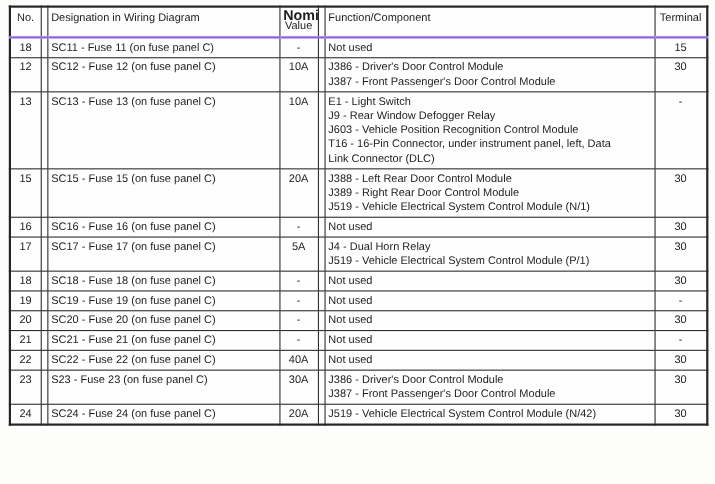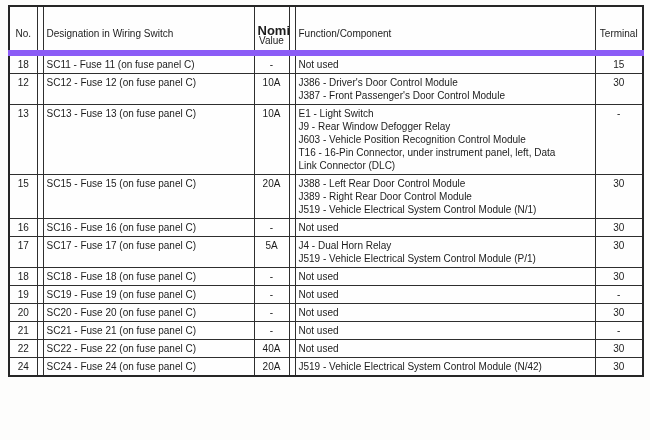--- a/index.html
+++ b/index.html
@@ -34,24 +34,24 @@
     border: 1px solid #2e2e2e;
     font-size: 10px;
     line-height: 13px;
     font-weight: normal;
     color: #1c1c1c;
     padding: 2px 3px;
     vertical-align: top;
     overflow: hidden;
   }
   .fuse-table thead th {
-    border-bottom: 6px solid #8b5cf6;
+    border-bottom: 2px solid #8b5cf6;
     height: 21px;
     vertical-align: top;
-    padding-top: 20px;
+    padding-top: 3px;
   }
   .c-no, .c-nom, .c-term {
     text-align: center;
   }
   .c-desig, .c-func {
     text-align: left;
     padding-left: 5px;
   }
   .c-func {
     white-space: pre-line;
@@ -84,21 +84,21 @@
       <col style="width:211px">
       <col style="width:35px">
       <col style="width:6px">
       <col style="width:300px">
       <col style="width:48px">
     </colgroup>
     <thead>
       <tr>
         <th class="c-no">No.</th>
         <th class="gap"></th>
-        <th class="c-desig">Designation in Wiring Switch</th>
+        <th class="c-desig">Designation in Wiring Diagram</th>
         <th class="c-nom">
           <span class="nom-top">Nominal</span>
           <span class="nom-bottom">Value</span>
         </th>
         <th class="gap"></th>
         <th class="c-func">Function/Component</th>
         <th class="c-term">Terminal</th>
       </tr>
     </thead>
     <tbody>
@@ -203,20 +203,30 @@
       <tr>
         <td class="c-no">22</td>
         <td class="gap"></td>
         <td class="c-desig">SC22 - Fuse 22 (on fuse panel C)</td>
         <td class="c-nom">40A</td>
         <td class="gap"></td>
         <td class="c-func">Not used</td>
         <td class="c-term">30</td>
       </tr>
       <tr>
+        <td class="c-no">23</td>
+        <td class="gap"></td>
+        <td class="c-desig">S23 - Fuse 23 (on fuse panel C)</td>
+        <td class="c-nom">30A</td>
+        <td class="gap"></td>
+        <td class="c-func">J386 - Driver's Door Control Module
+J387 - Front Passenger's Door Control Module</td>
+        <td class="c-term">30</td>
+      </tr>
+      <tr>
         <td class="c-no">24</td>
         <td class="gap"></td>
         <td class="c-desig">SC24 - Fuse 24 (on fuse panel C)</td>
         <td class="c-nom">20A</td>
         <td class="gap"></td>
         <td class="c-func">J519 - Vehicle Electrical System Control Module (N/42)</td>
         <td class="c-term">30</td>
       </tr>
     </tbody>
   </table>

